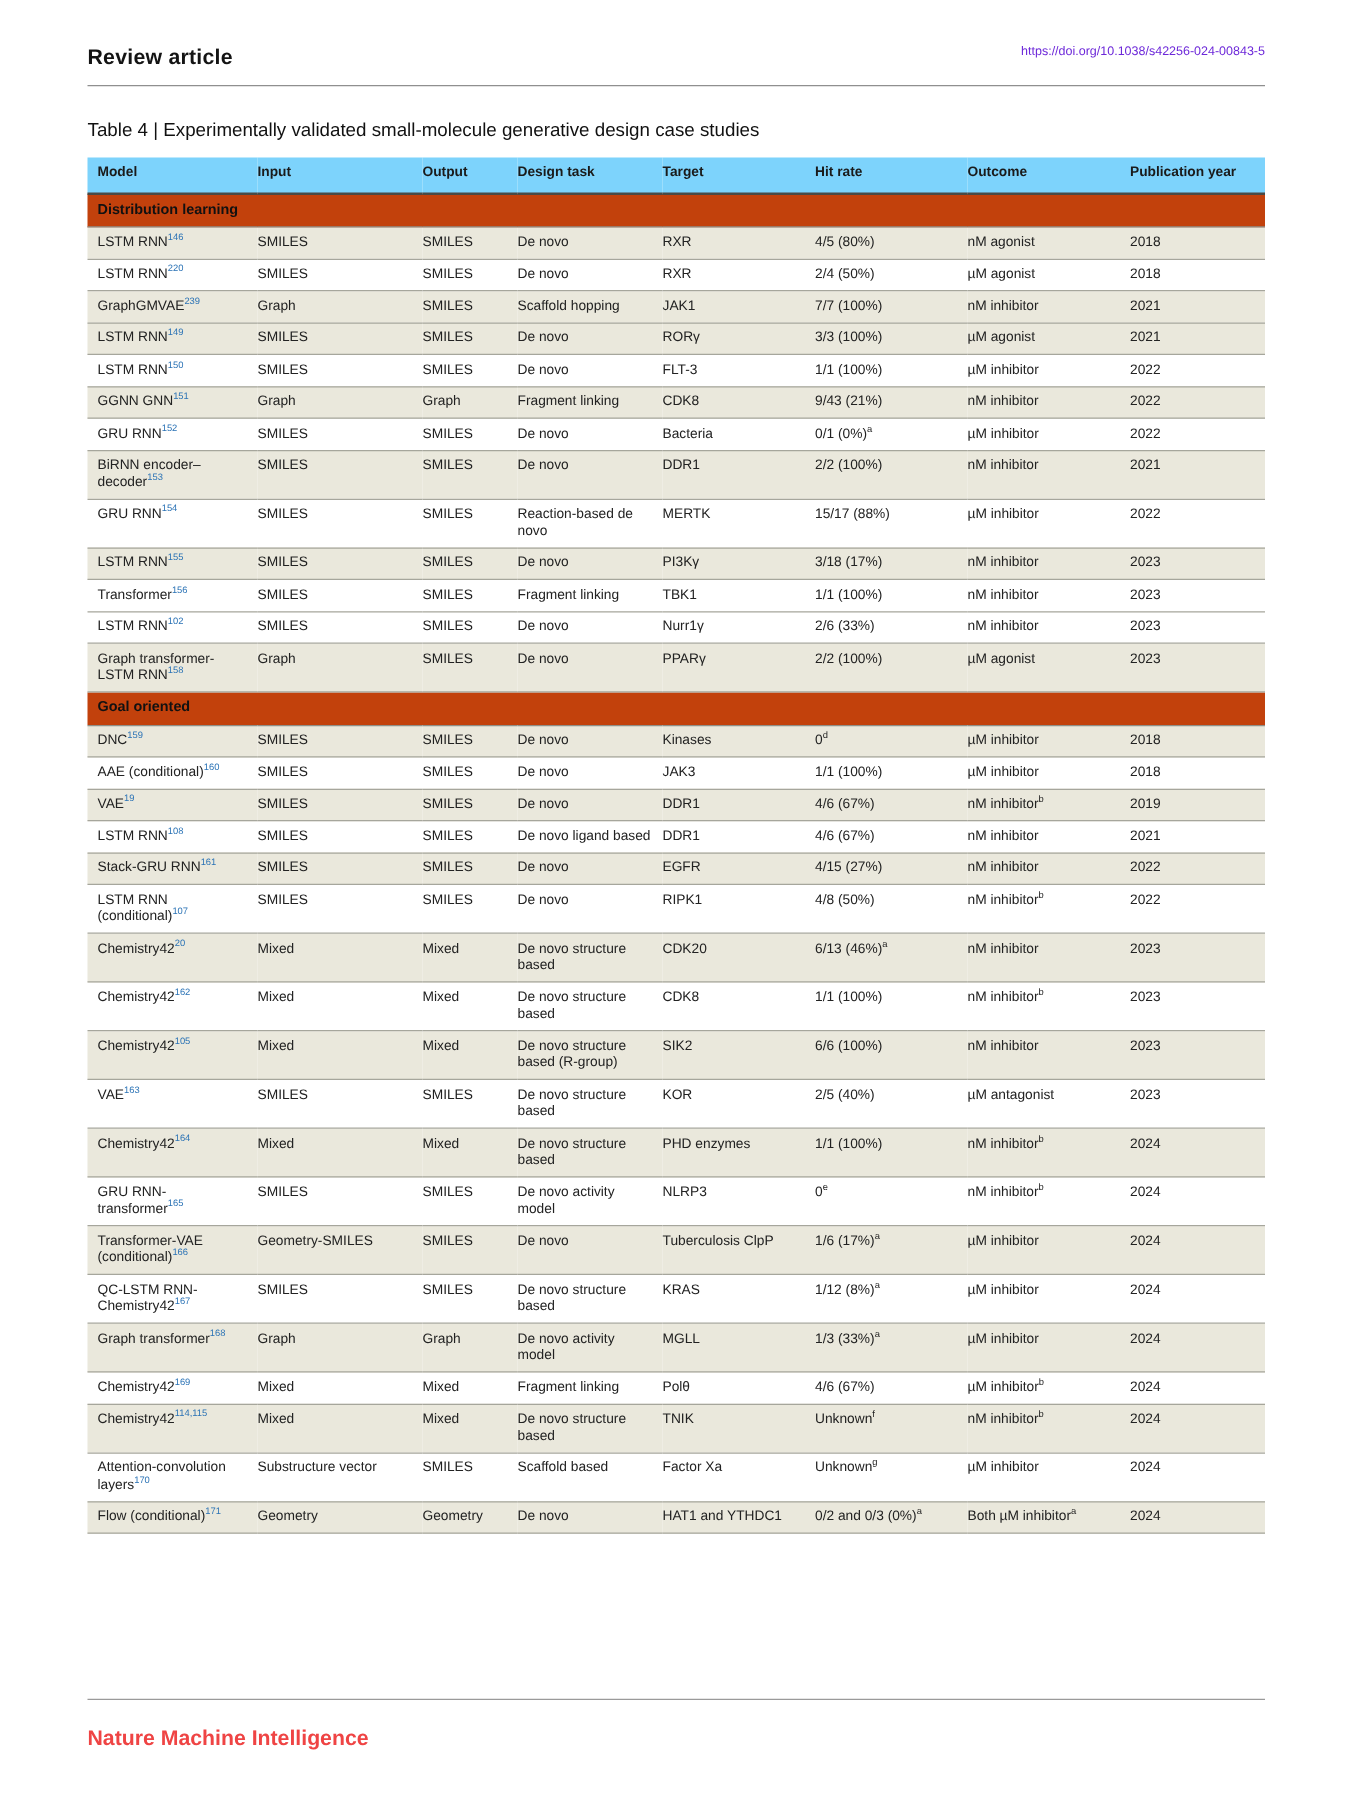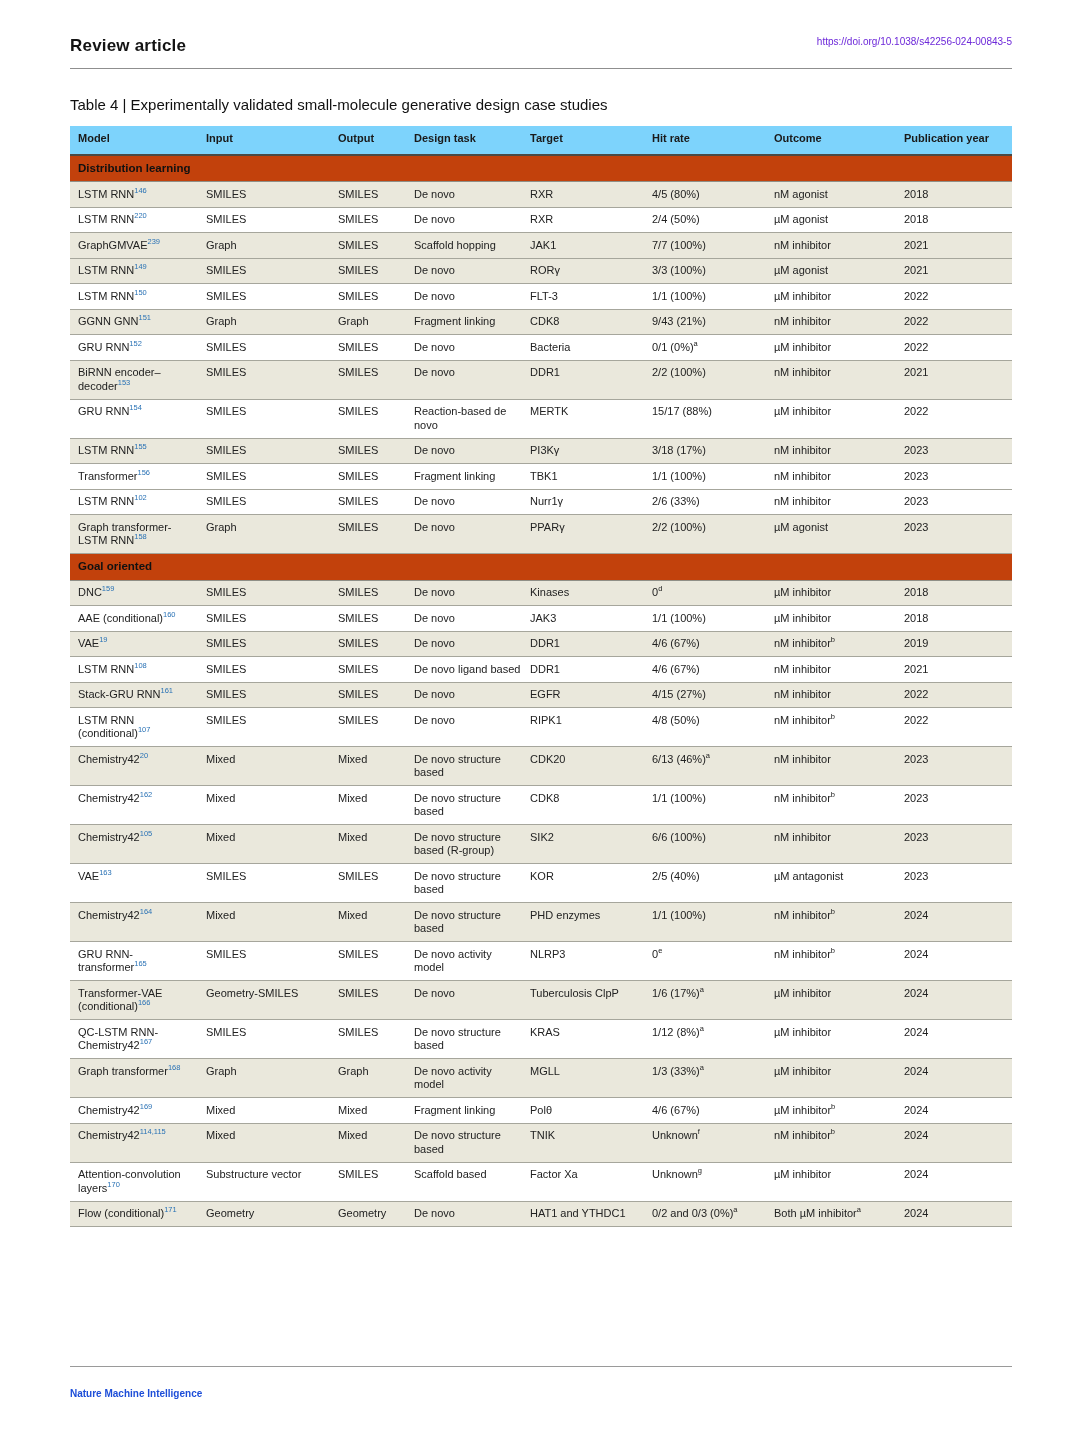--- a/index.html
+++ b/index.html
@@ -47,21 +47,21 @@
     padding: 6px 8px 6px 8px; border-bottom: 1px solid #8f8f87;
   }
   sup { font-size: 7.5px; line-height: 0; vertical-align: super; letter-spacing: 0; }
   sup.ref { color: #2a72b5; margin-top: 29px; }
   sup.note { color: #222; }
   
   .footer { margin-top: auto; }
   .footer-rule { border-top: 1.5px solid #9a9a9a; width: 942px; }
   .journal {
     display: inline-block; margin-top: 21px;
-    font-size: 10px; font-weight: bold; color: #1d4ed8; text-decoration: none; text-align: right;
+    font-size: 17px; font-weight: bold; color: #ef4444; text-decoration: none; text-align: right;
   }
 </style>
 </head>
 <body>
 
 <div class="page">
 
   <div class="masthead">
     <span class="article-type">Review article</span>
     <a class="doi" href="#">https://doi.org/10.1038/s42256-024-00843-5</a>

